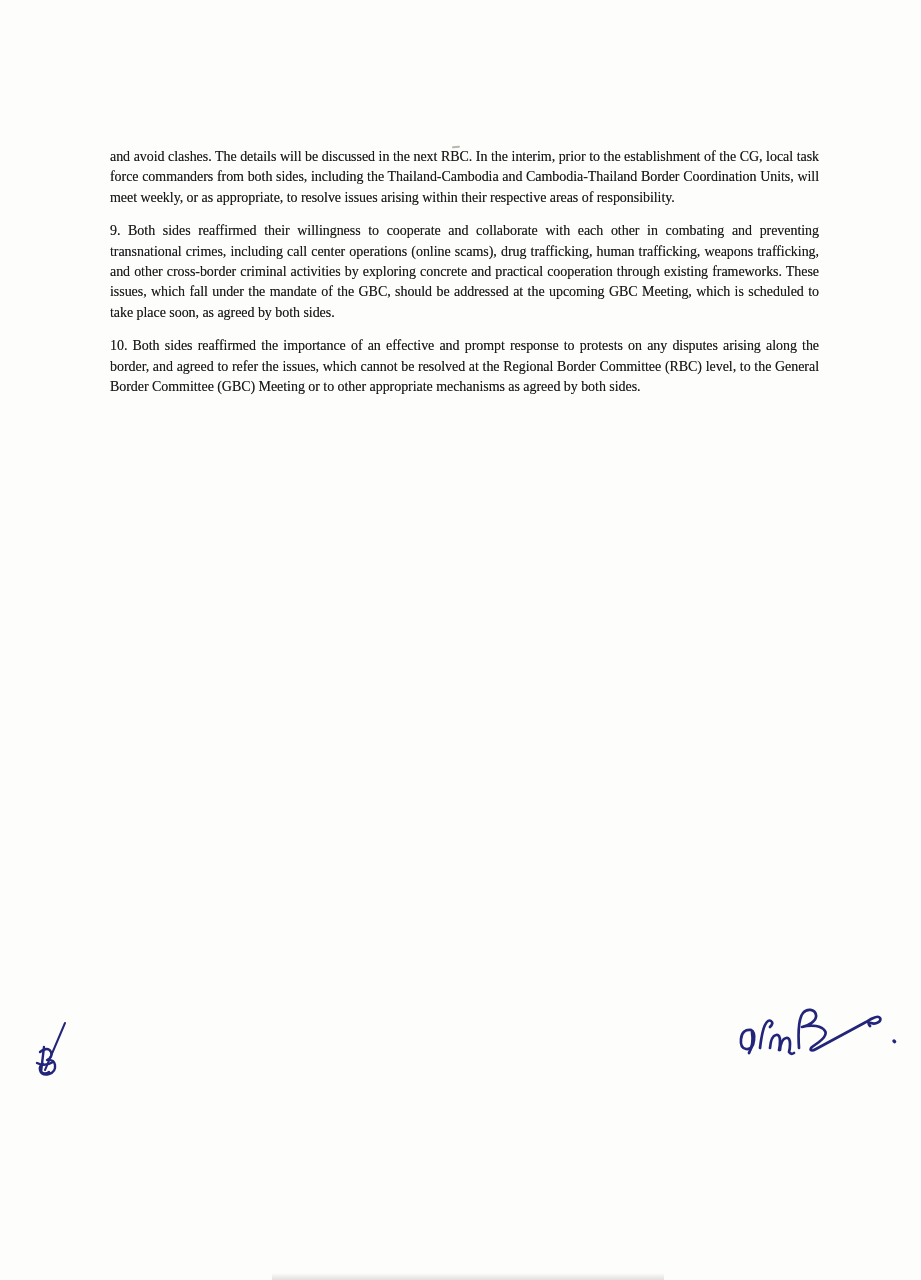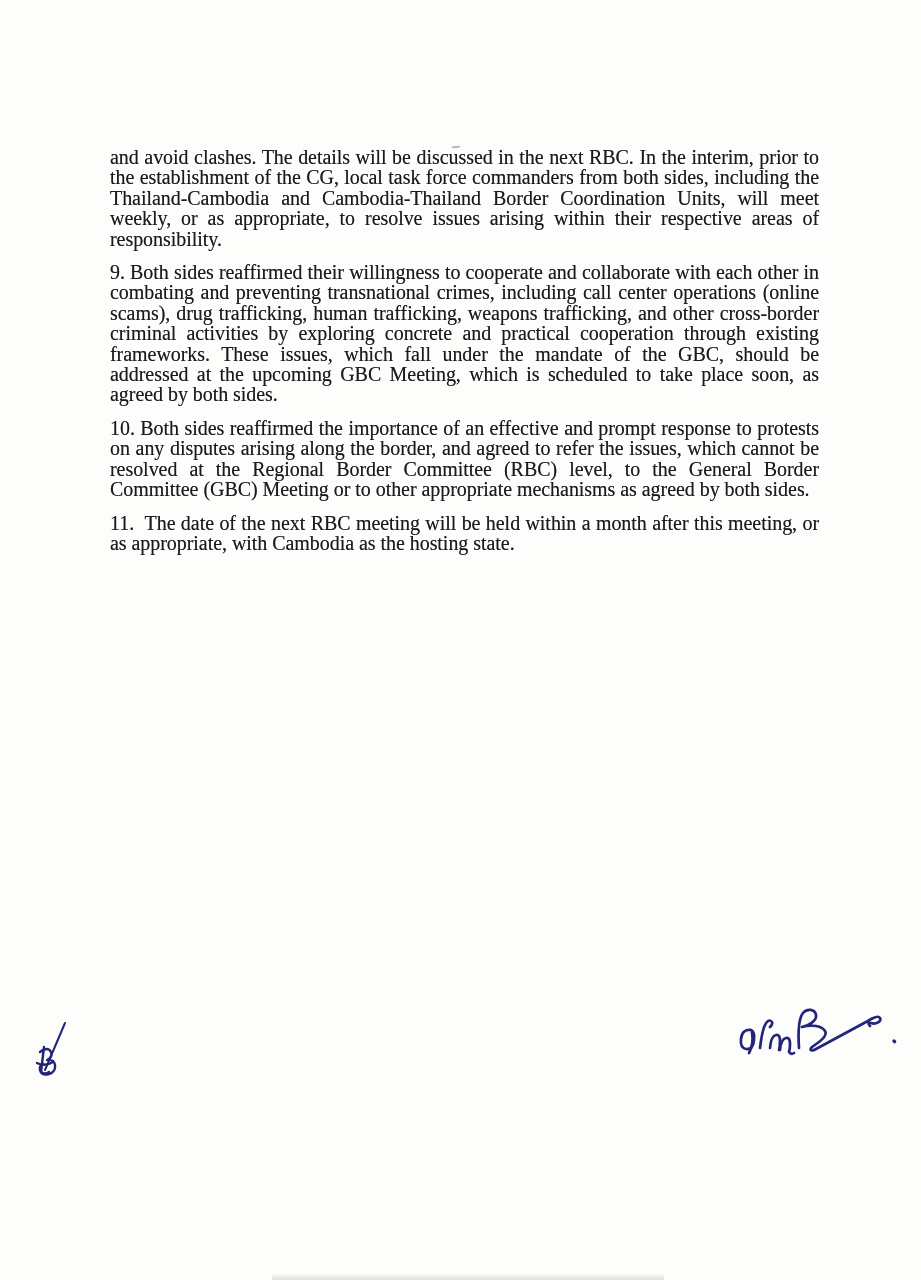--- a/index.html
+++ b/index.html
@@ -15,21 +15,21 @@
     background: #fdfdfc;
     overflow: hidden;
     font-family: "Liberation Serif", serif;
   }
   .textblock {
     position: absolute;
     left: 110px;
     top: 147px;
     width: 709px;
     color: #1b1b1b;
-    font-size: 20px;
+    font-size: 14px;
     line-height: 20.4px;
     text-align: justify;
     letter-spacing: -0.05px;
     text-shadow: 0 0 0.4px rgba(20,20,20,0.55);
   }
   .textblock p {
     margin: 0 0 13px 0;
   }
   .scan-speck {
     position: absolute;
@@ -70,21 +70,20 @@
 <body>
 
 <div class="page">
 
   <span class="scan-speck"></span>
 
   <div class="textblock">
     <p>and avoid clashes. The details will be discussed in the next RBC. In the interim, prior to the establishment of the CG, local task force commanders from both sides, including the Thailand-Cambodia and Cambodia-Thailand Border Coordination Units, will meet weekly, or as appropriate, to resolve issues arising within their respective areas of responsibility.</p>
     <p>9. Both sides reaffirmed their willingness to cooperate and collaborate with each other in combating and preventing transnational crimes, including call center operations (online scams), drug trafficking, human trafficking, weapons trafficking, and other cross-border criminal activities by exploring concrete and practical cooperation through existing frameworks. These issues, which fall under the mandate of the GBC, should be addressed at the upcoming GBC Meeting, which is scheduled to take place soon, as agreed by both sides.</p>
     <p>10. Both sides reaffirmed the importance of an effective and prompt response to protests on any disputes arising along the border, and agreed to refer the issues, which cannot be resolved at the Regional Border Committee (RBC) level, to the General Border Committee (GBC) Meeting or to other appropriate mechanisms as agreed by both sides.</p>
-    <p>11.&nbsp; The date of the next RBC meeting will be held within a month after this meeting, or as appropriate, with Cambodia as the hosting state.</p>
   </div>
 
   <svg class="sig sig-left" width="110" height="85" viewBox="0 0 110 85">
     <g stroke-width="2.4" stroke="#22257a">
       <path d="M 27 58 L 47 11" stroke-width="2"></path>
       <path d="M 22 40 q 8 -6 11 0 q 2 5 -4 8 q 7 -1 8 5 q 1 7 -6 9 q -7 2 -9 -4 q -1 -4 3 -6"></path>
       <path d="M 26 35 l -3 25"></path>
       <path d="M 19 51 q 8 4 16 -1"></path>
       <path d="M 23 60 q 4 3 8 0"></path>
     </g>

